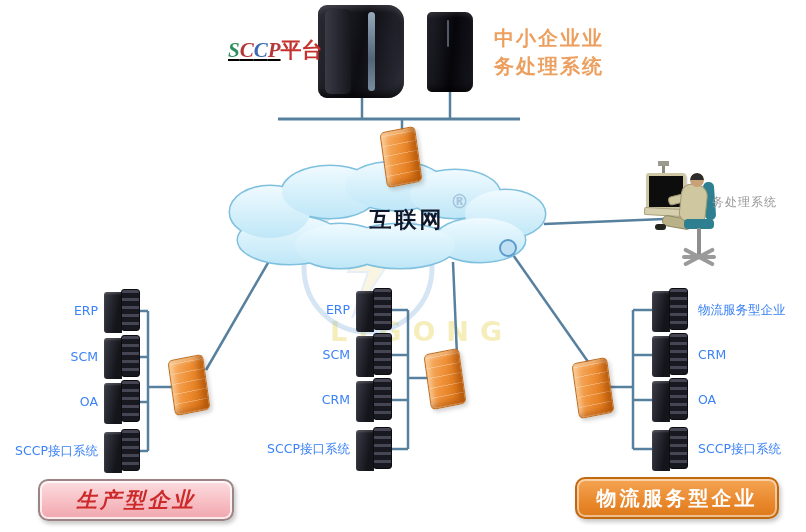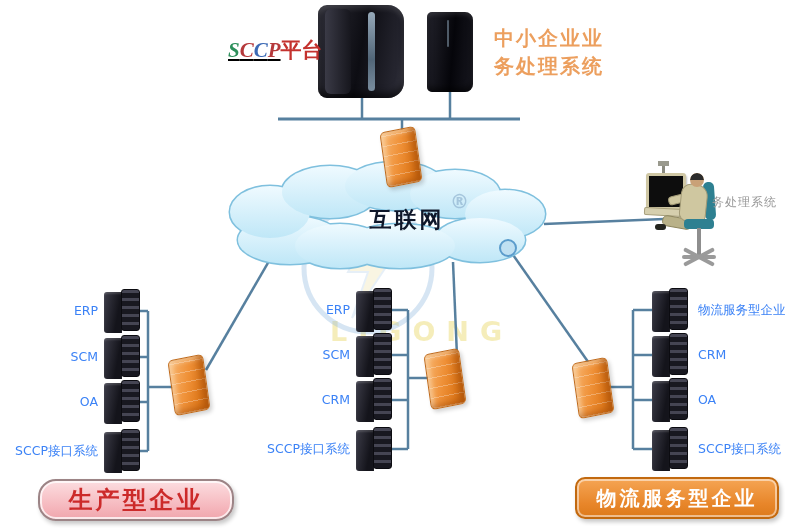--- a/index.html
+++ b/index.html
@@ -120,23 +120,23 @@
   }
 
   
   .gbox{
     z-index:3;display:flex;align-items:center;justify-content:center;
     font-family:"Liberation Serif","DejaVu Serif",serif;font-weight:bold;letter-spacing:3px;
   }
   .gbox-production{
     left:38px;top:479px;width:192px;height:38px;
     background:linear-gradient(#fcdde0 0%,#f5b6bc 70%,#efa6ad 100%);
-    border:2px solid #9c8486;border-radius:18px;
+    border:2px solid #9c8486;border-radius:10px;
     box-shadow:inset 0 0 0 2px rgba(255,255,255,0.75), 2px 3px 4px rgba(0,0,0,0.22);
-    color:#cc2a2a;font-size:24px;
+    color:#cc2a2a;font-size:21px;font-style:italic;
   }
   .gbox-sales{
     left:318px;top:477px;width:178px;height:37px;
     background:linear-gradient(#adc66e 0%,#94b14e 70%,#86a440 100%);
     border:2px solid #57801f;border-radius:9px;
     box-shadow:inset 0 0 0 2px rgba(255,255,255,0.45), 2px 3px 4px rgba(0,0,0,0.2);
     color:#ffffff;font-size:20px;
   }
   .gbox-logistics{
     left:575px;top:477px;width:200px;height:38px;

